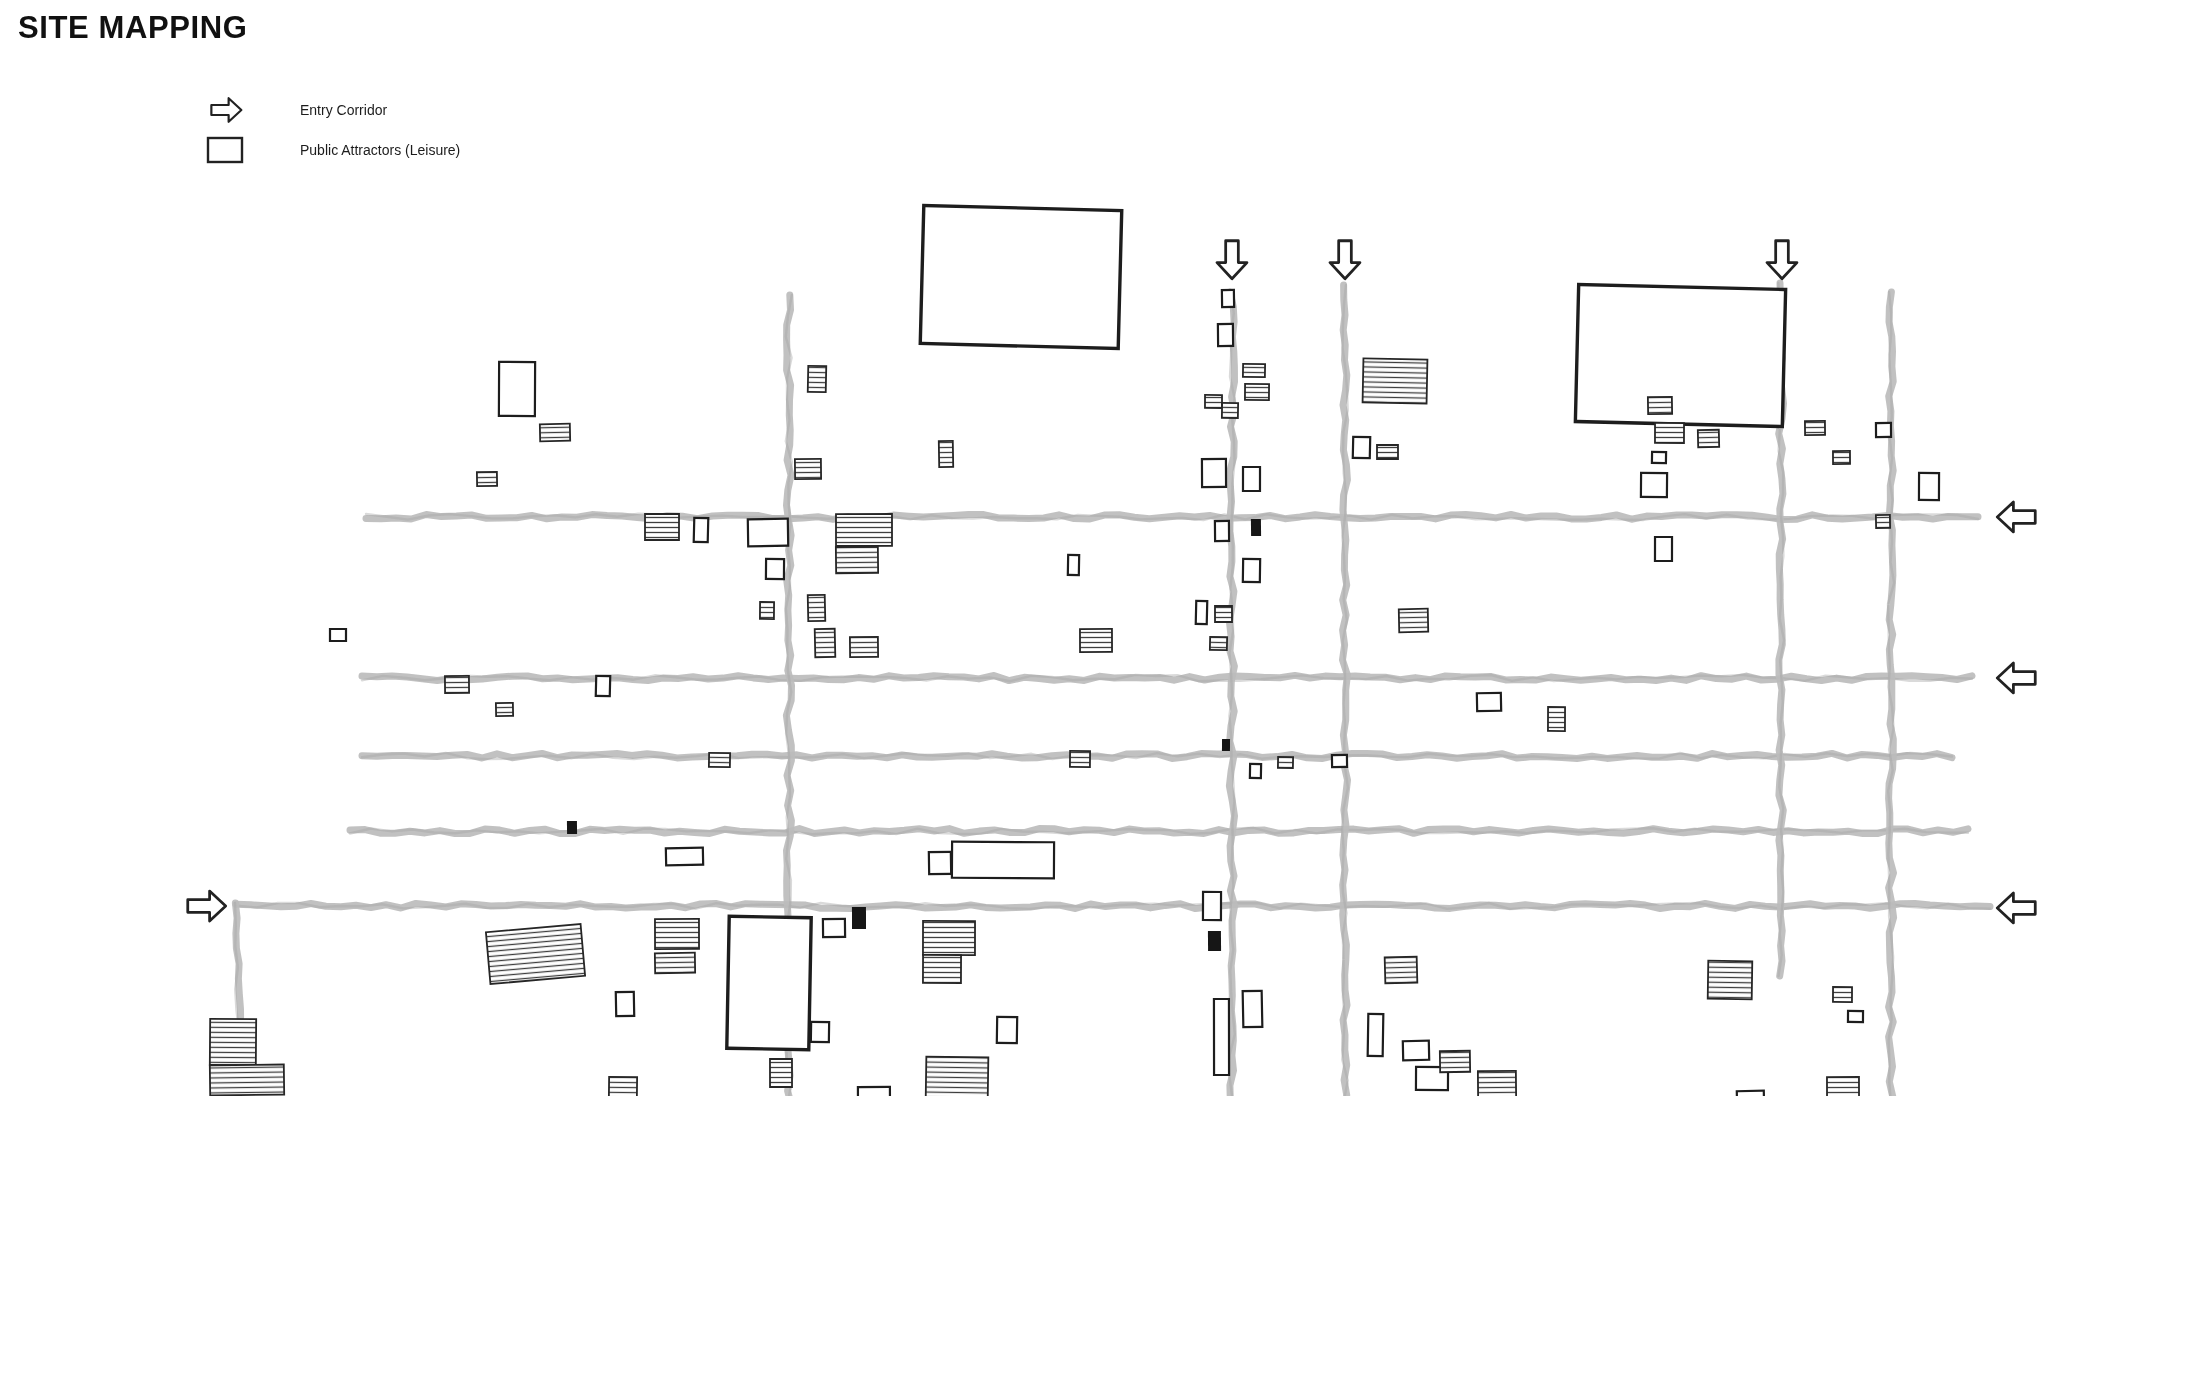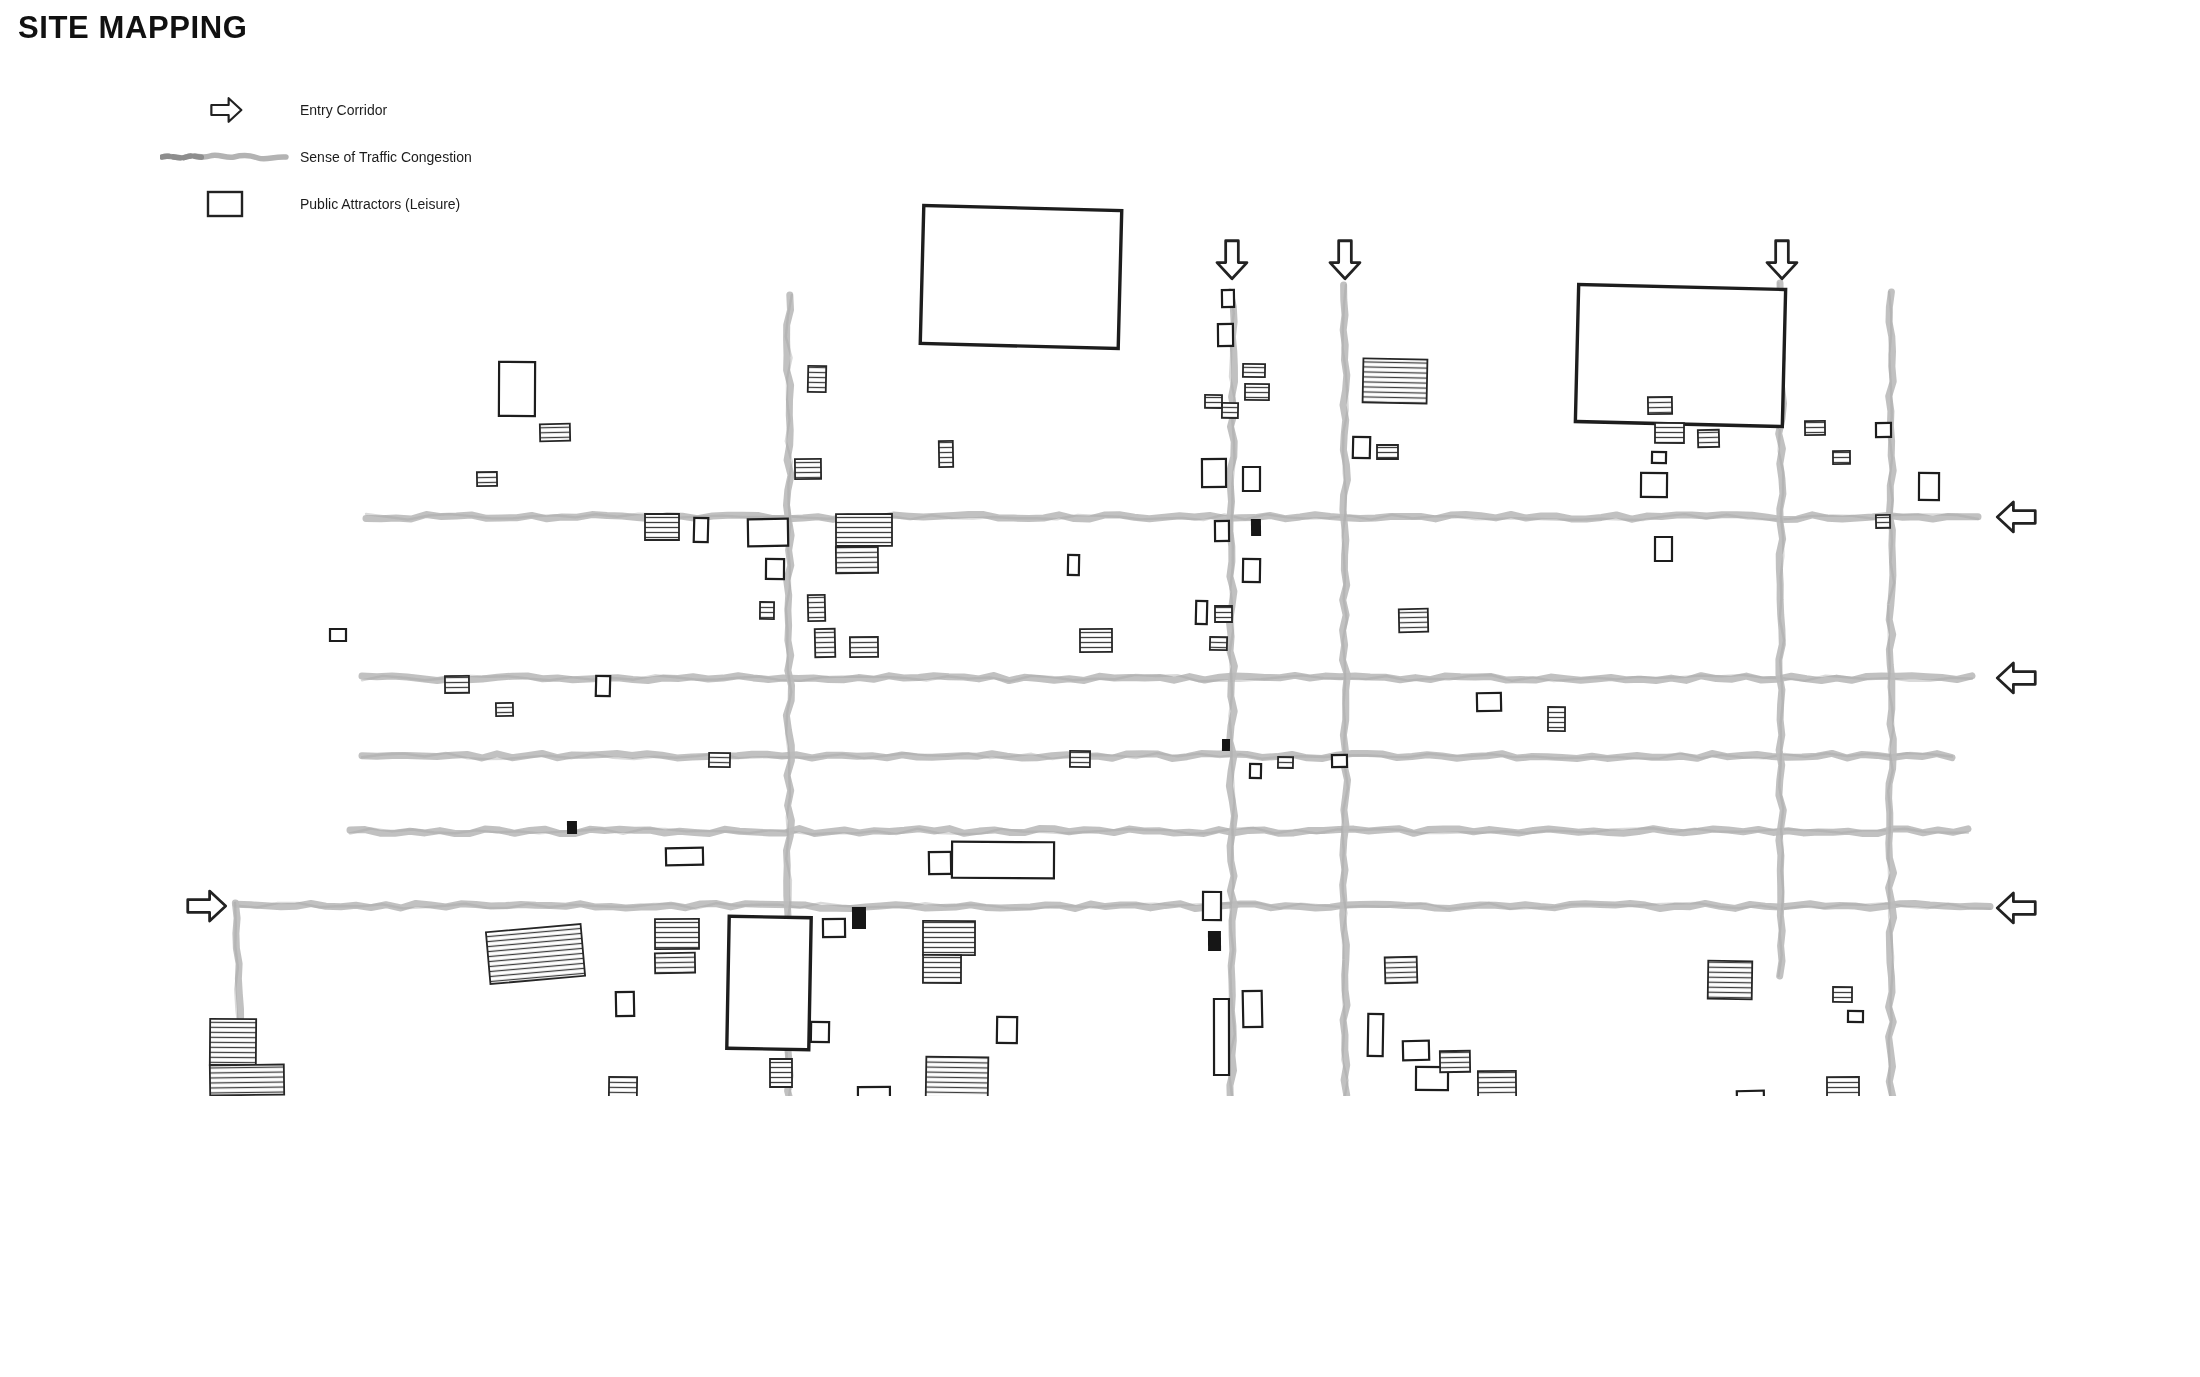--- a/index.html
+++ b/index.html
@@ -2,21 +2,21 @@
 <html><head>
 <meta charset="utf-8">
 <style>
   html,body{margin:0;padding:0;background:#ffffff;}
   .page{position:relative;width:2200px;height:1096px;background:#ffffff;
         font-family:"Liberation Sans",sans-serif;overflow:hidden;}
   svg.map{position:absolute;left:0;top:0;}
   .title{position:absolute;left:18px;top:10px;font-size:31px;font-weight:bold;
          letter-spacing:.6px;color:#111;z-index:5;}
   .legend{position:absolute;left:150px;top:90px;display:flex;flex-direction:column;
-          gap:8px;z-index:5;}
+          gap:1px;z-index:5;}
   .legend-row{display:flex;align-items:center;height:39px;}
   .legend-icon{width:150px;display:flex;justify-content:center;align-items:center;}
   .legend-label{font-size:14px;color:#1c1c1c;}
 </style>
 </head>
 <body>
 
 <div class="page">
 
   <svg class="map" id="map-svg" width="2200" height="1377" viewBox="0 0 2200 1377">
@@ -189,29 +189,20 @@
 
     <div class="legend-row">
       <span class="legend-icon">
         <svg width="40" height="32" viewBox="-22 -16 44 32">
           <path d="M-15,-5.5 L4,-5.5 L4,-13 L18,0 L4,13 L4,5.5 L-15,5.5 Z" fill="#ffffff" stroke="#222222" stroke-width="2.4" stroke-linejoin="round"></path>
         </svg>
       </span>
       <span class="legend-label">Entry Corridor</span>
     </div>
 
-    <div class="legend-row">
-      <span class="legend-icon">
-        <svg width="130" height="16" viewBox="0 0 130 16">
-          <path d="M2,8 C10,5 18,11 26,8 S42,10 50,7 S66,10 74,8 S90,6 98,9 S114,7 126,8" fill="none" stroke="#b3b3b3" stroke-width="5.5" stroke-linecap="round"></path>
-          <path d="M2,8 C10,5 18,11 26,8 S36,9 44,8" fill="none" stroke="#8d8d8d" stroke-width="5.5" stroke-linecap="round" stroke-dasharray="7 4"></path>
-        </svg>
-      </span>
-      <span class="legend-label">Sense of Traffic Congestion</span>
-    </div>
 
 
     <div class="legend-row">
       <span class="legend-icon">
         <svg width="38" height="28" viewBox="0 0 38 28">
           <rect x="2" y="2" width="34" height="24" fill="#ffffff" stroke="#222222" stroke-width="2.4"></rect>
         </svg>
       </span>
       <span class="legend-label">Public Attractors (Leisure)</span>
     </div>

